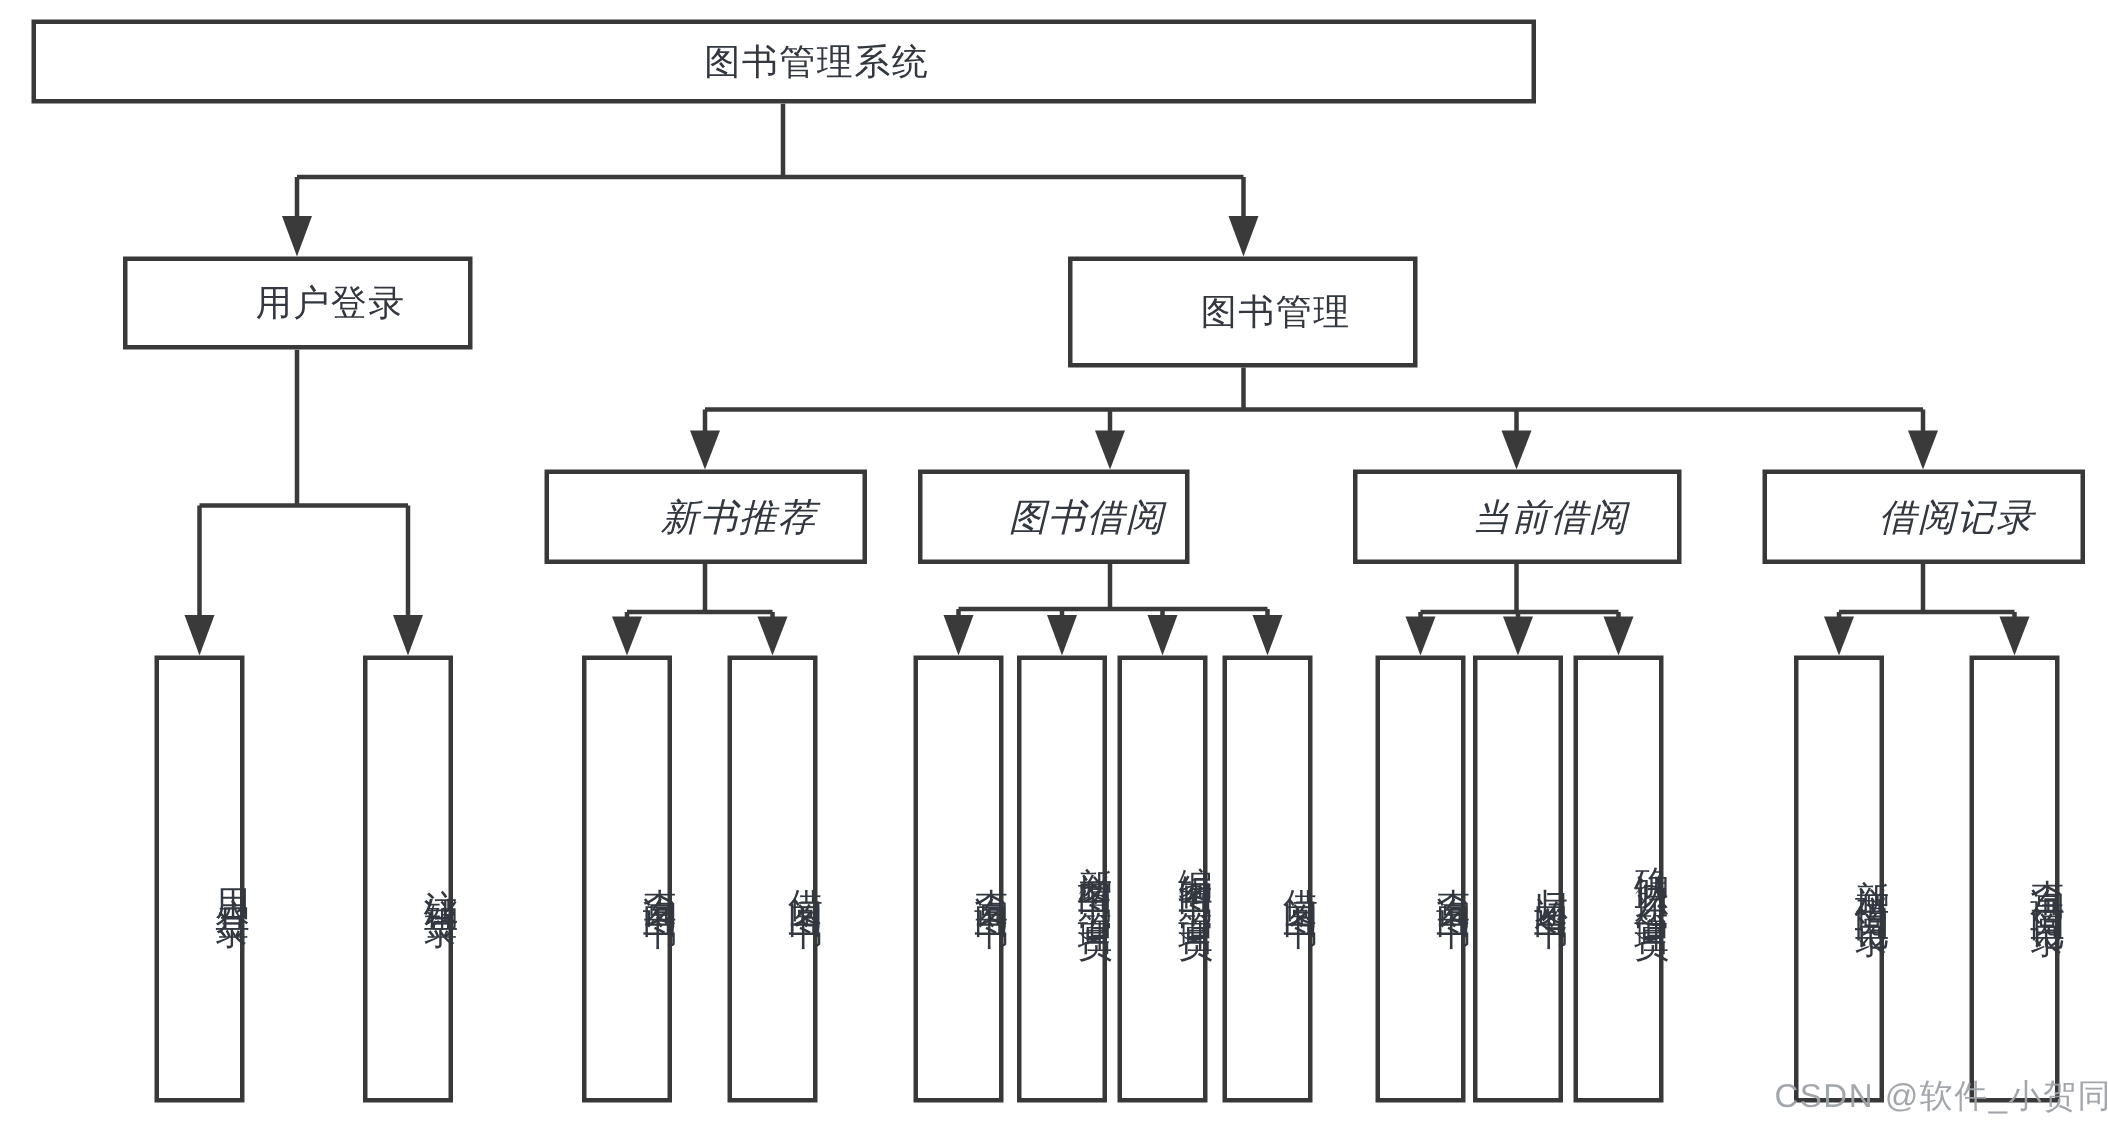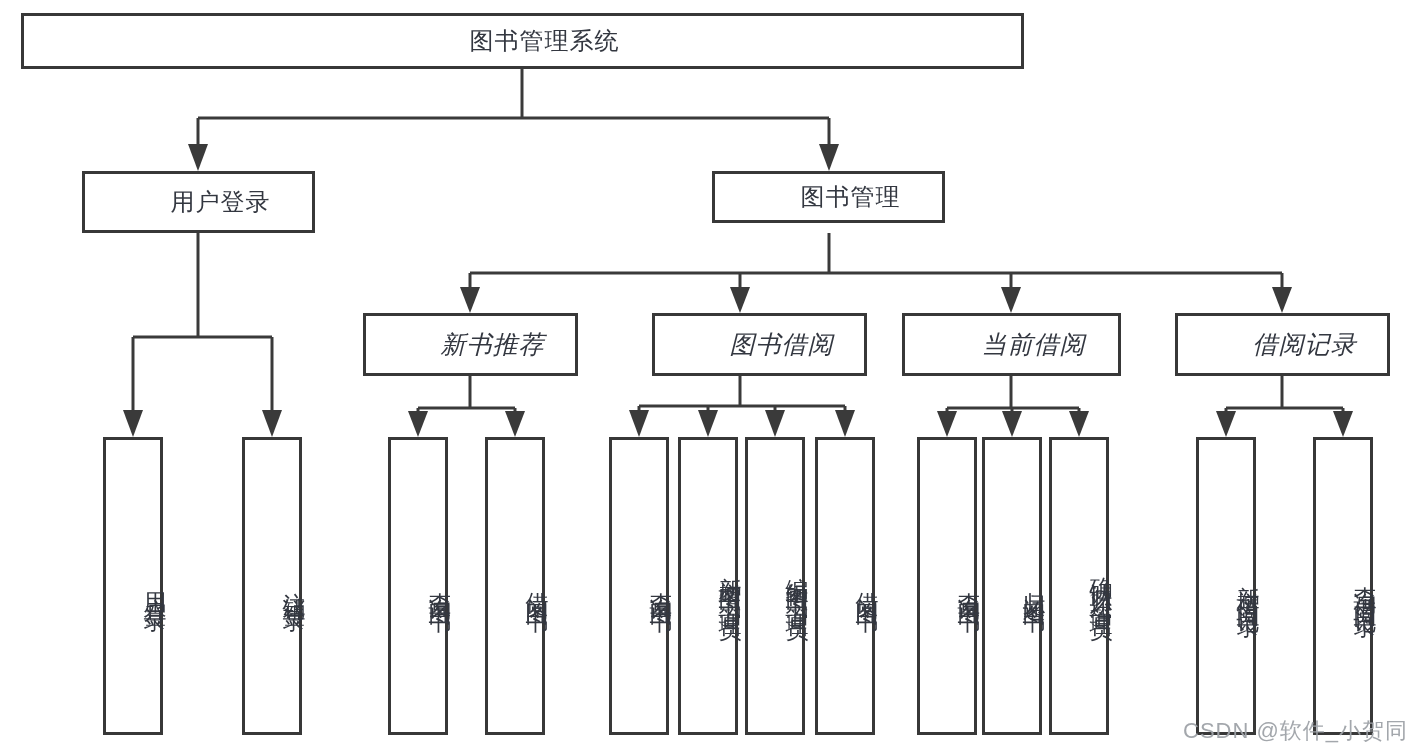--- a/index.html
+++ b/index.html
@@ -101,28 +101,28 @@
     </g>
   </svg>
 
   <div class="node h" style="left:21px;top:13px;width:1003px;height:56px;">
     <span>图书管理系统</span>
   </div>
 
   <div class="node h" style="left:82px;top:171px;width:233px;height:62px;">
     <span>用户登录</span>
   </div>
-  <div class="node h" style="left:712px;top:171px;width:233px;height:52px;">
+  <div class="node h" style="left:712px;top:171px;width:233px;height:74px;">
     <span>图书管理</span>
   </div>
 
   <div class="node h l3" style="left:363px;top:313px;width:215px;height:63px;">
     <span>新书推荐</span>
   </div>
-  <div class="node h l3" style="left:652px;top:313px;width:215px;height:63px;">
+  <div class="node h l3" style="left:612px;top:313px;width:181px;height:63px;">
     <span>图书借阅</span>
   </div>
   <div class="node h l3" style="left:1175px;top:313px;width:215px;height:63px;">
     <span>借阅记录</span>
   </div>
   <div class="node h l3" style="left:902px;top:313px;width:219px;height:63px;">
     <span>当前借阅</span>
   </div>
 
   <div class="node v" style="left:103px;top:437px;width:60px;height:298px;">

